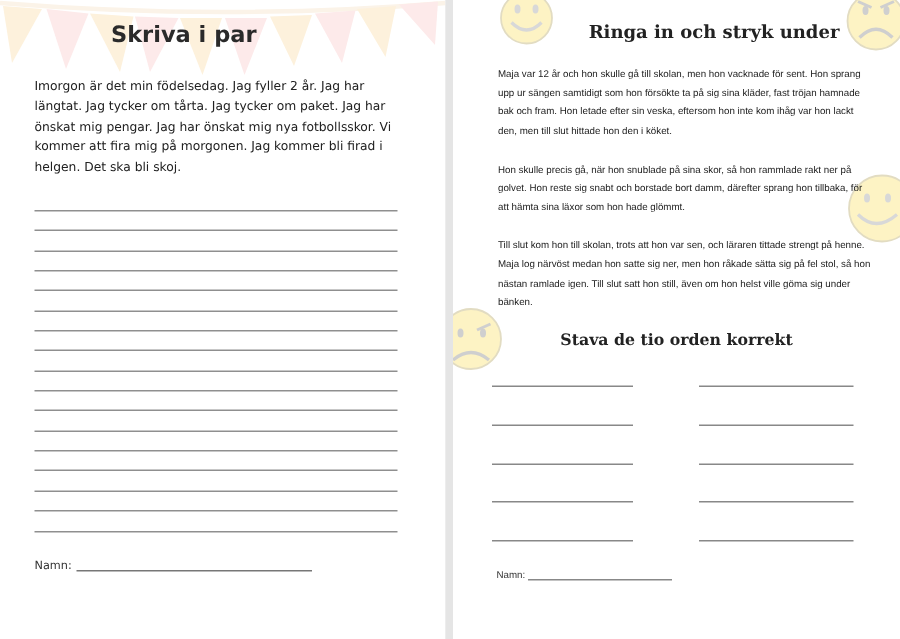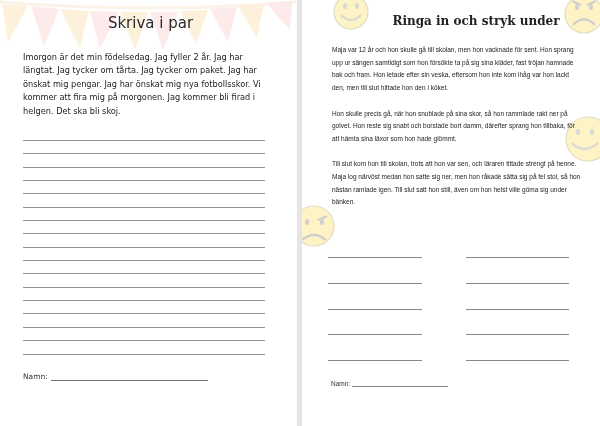--- a/index.html
+++ b/index.html
@@ -12,21 +12,21 @@
     position: absolute; top: 0; height: 426px; background: #ffffff; overflow: hidden;
   }
   #page-left { left: 0; width: 297px; }
   #page-right { left: 302px; width: 298px; }
   .gutter { position: absolute; left: 297px; top: 0; width: 5px; height: 426px; background: #e5e5e5; }
 
   
   .bunting { position: absolute; left: 0; top: 0; width: 297px; height: 50px; }
   .title-left {
     position: absolute; left: 0; width: 245px; top: 14px; text-align: center;
-    font-family: "DejaVu Sans", sans-serif; font-size: 15px; color: #2a2a2a; font-weight: normal; padding-left: 28px;
+    font-family: "DejaVu Sans", sans-serif; font-size: 15px; color: #2a2a2a; font-weight: bold;
   }
   .story-left {
     position: absolute; left: 23px; top: 51px; width: 250px;
     font-family: "DejaVu Sans", sans-serif; font-size: 8.2px; line-height: 13.4px; color: #222;
   }
   .lines-left { position: absolute; left: 23px; top: 140px; width: 242px; }
   .write-line { height: 13.35px; border-bottom: 1px solid #8f8f8f; box-sizing: border-box; }
   .write-line:first-child { height: 1px; }
   .name-left {
     position: absolute; left: 23px; top: 372px;
@@ -131,20 +131,21 @@
     <path d="M31 12 L22 16" stroke="#cfcfcf" stroke-width="2"></path>
     <path d="M6 36 Q18 26 30 36" stroke="#cfcfcf" stroke-width="2.2" fill="none"></path>
   </svg>
 
   <div class="title-right">Ringa in och stryk under</div>
   <div class="story-right">
     <p>Maja var 12 år och hon skulle gå till skolan, men hon vacknade för sent. Hon sprang upp ur sängen samtidigt som hon försökte ta på sig sina kläder, fast tröjan hamnade bak och fram. Hon letade efter sin veska, eftersom hon inte kom ihåg var hon lackt den, men till slut hittade hon den i köket.</p>
     <p>Hon skulle precis gå, när hon snublade på sina skor, så hon rammlade rakt ner på golvet. Hon reste sig snabt och borstade bort damm, därefter sprang hon tillbaka, för att hämta sina läxor som hon hade glömmt.</p>
     <p>Till slut kom hon till skolan, trots att hon var sen, och läraren tittade strengt på henne. Maja log närvöst medan hon satte sig ner, men hon råkade sätta sig på fel stol, så hon nästan ramlade igen. Till slut satt hon still, även om hon helst ville göma sig under bänken.</p>
   </div>
+  <div class="title-spell">Stava de tio orden korrekt</div>
 
   <div class="spell-line" style="left:26px;top:257px;width:94px"></div>
   <div class="spell-line" style="left:164px;top:257px;width:103px"></div>
   <div class="spell-line" style="left:26px;top:283px;width:94px"></div>
   <div class="spell-line" style="left:164px;top:283px;width:103px"></div>
   <div class="spell-line" style="left:26px;top:309px;width:94px"></div>
   <div class="spell-line" style="left:164px;top:309px;width:103px"></div>
   <div class="spell-line" style="left:26px;top:334px;width:94px"></div>
   <div class="spell-line" style="left:164px;top:334px;width:103px"></div>
   <div class="spell-line" style="left:26px;top:360px;width:94px"></div>

